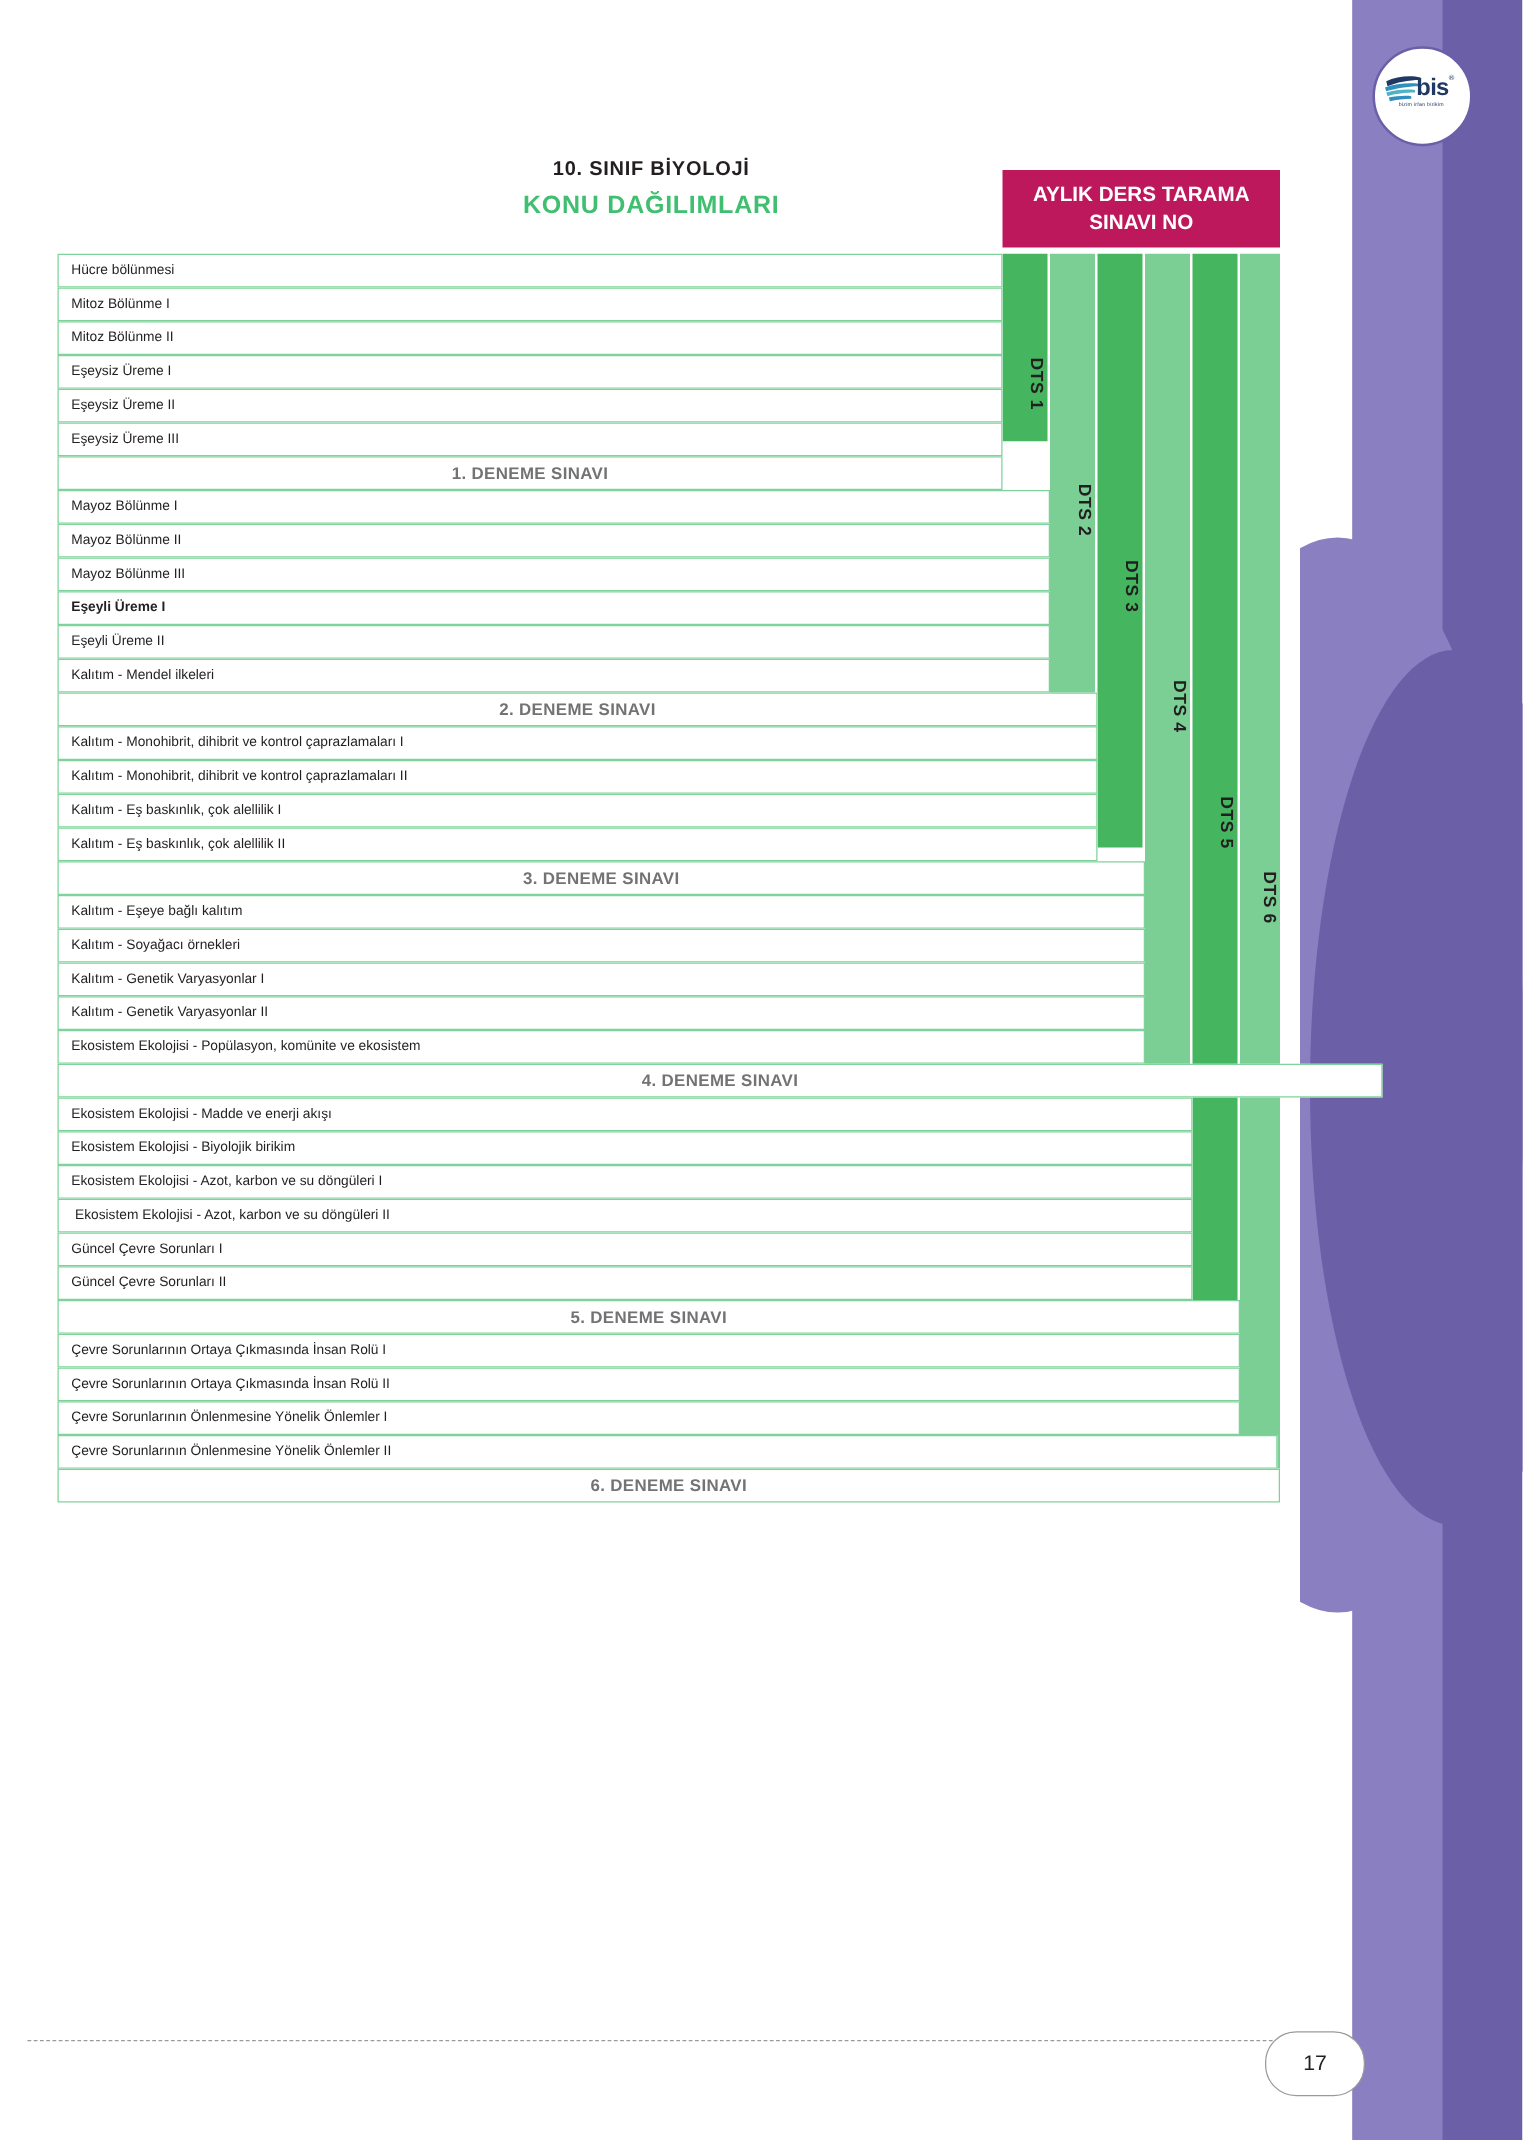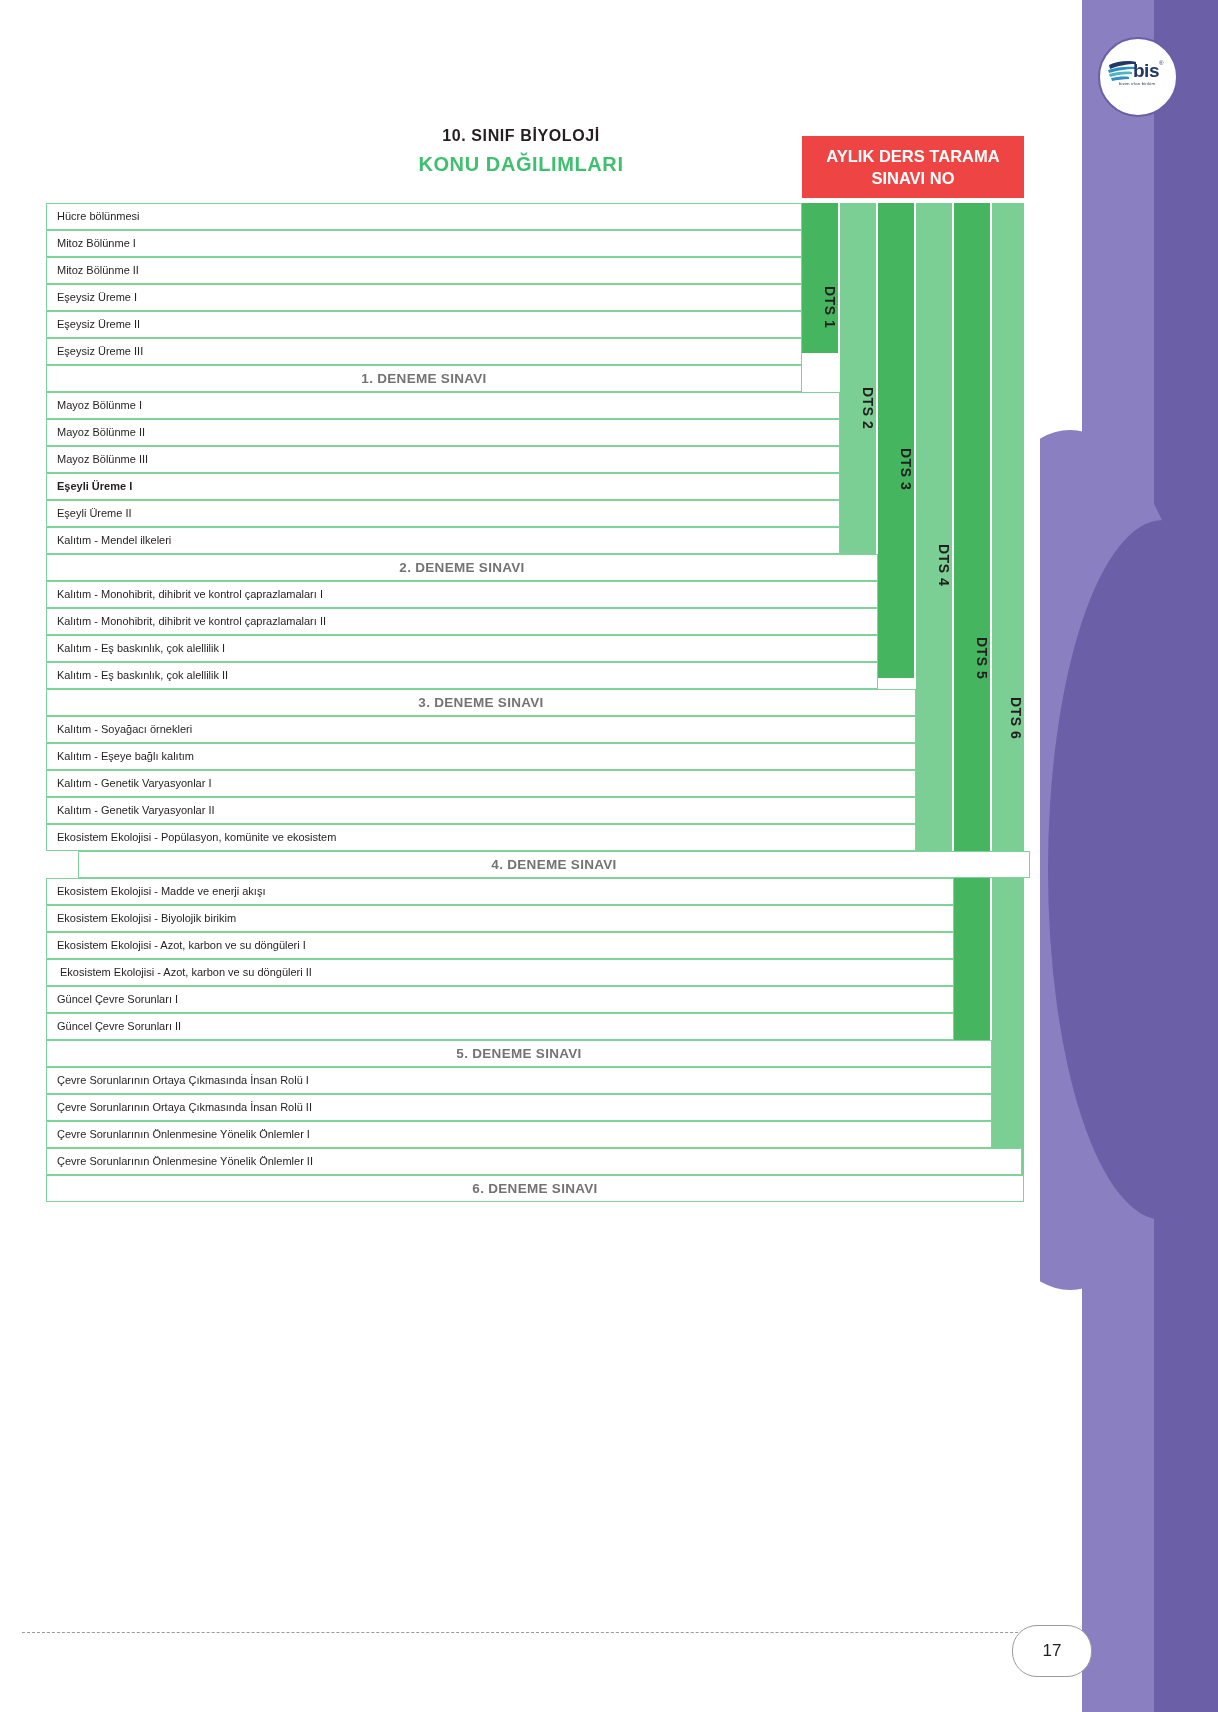--- a/index.html
+++ b/index.html
@@ -137,21 +137,21 @@
     line-height: 1.3;
   }
 
   
   #exam-header {
     position: absolute;
     left: 802px;
     top: 136px;
     width: 222px;
     height: 62px;
-    background: #ef4444;
+    background: #be185d;
     color: #ffffff;
     font-size: 16.5px;
     font-weight: bold;
     line-height: 1.35;
     text-align: center;
     display: flex;
     align-items: center;
     justify-content: center;
     z-index: 4;
   }
@@ -336,35 +336,35 @@
     <div class="row topic" style="width: 832px;">
       <span>Kalıtım - Eş baskınlık, çok alellilik  I</span>
     </div>
     <div class="row topic" style="width: 832px;">
       <span>Kalıtım - Eş baskınlık, çok alellilik  II</span>
     </div>
     <div class="row exam" style="width: 870px;">
       <span>3. DENEME SINAVI</span>
     </div>
     <div class="row topic" style="width: 870px;">
+      <span>Kalıtım - Eşeye bağlı kalıtım</span>
+    </div>
+    <div class="row topic" style="width: 870px;">
       <span>Kalıtım -  Soyağacı örnekleri</span>
-    </div>
-    <div class="row topic" style="width: 870px;">
-      <span>Kalıtım - Eşeye bağlı kalıtım</span>
     </div>
     <div class="row topic" style="width: 870px;">
       <span>Kalıtım -  Genetik Varyasyonlar I</span>
     </div>
     <div class="row topic" style="width: 870px;">
       <span>Kalıtım -  Genetik Varyasyonlar II</span>
     </div>
     <div class="row topic" style="width: 870px;">
       <span>Ekosistem Ekolojisi - Popülasyon, komünite ve ekosistem</span>
     </div>
-    <div class="row exam" style="width: 952px; margin-left: 32px;">
+    <div class="row exam" style="width: 1060px;">
       <span>4. DENEME SINAVI</span>
     </div>
     <div class="row topic" style="width: 908px;">
       <span>Ekosistem Ekolojisi - Madde ve enerji akışı</span>
     </div>
     <div class="row topic" style="width: 908px;">
       <span>Ekosistem Ekolojisi - Biyolojik birikim</span>
     </div>
     <div class="row topic" style="width: 908px;">
       <span>Ekosistem Ekolojisi - Azot, karbon ve su döngüleri I</span>

